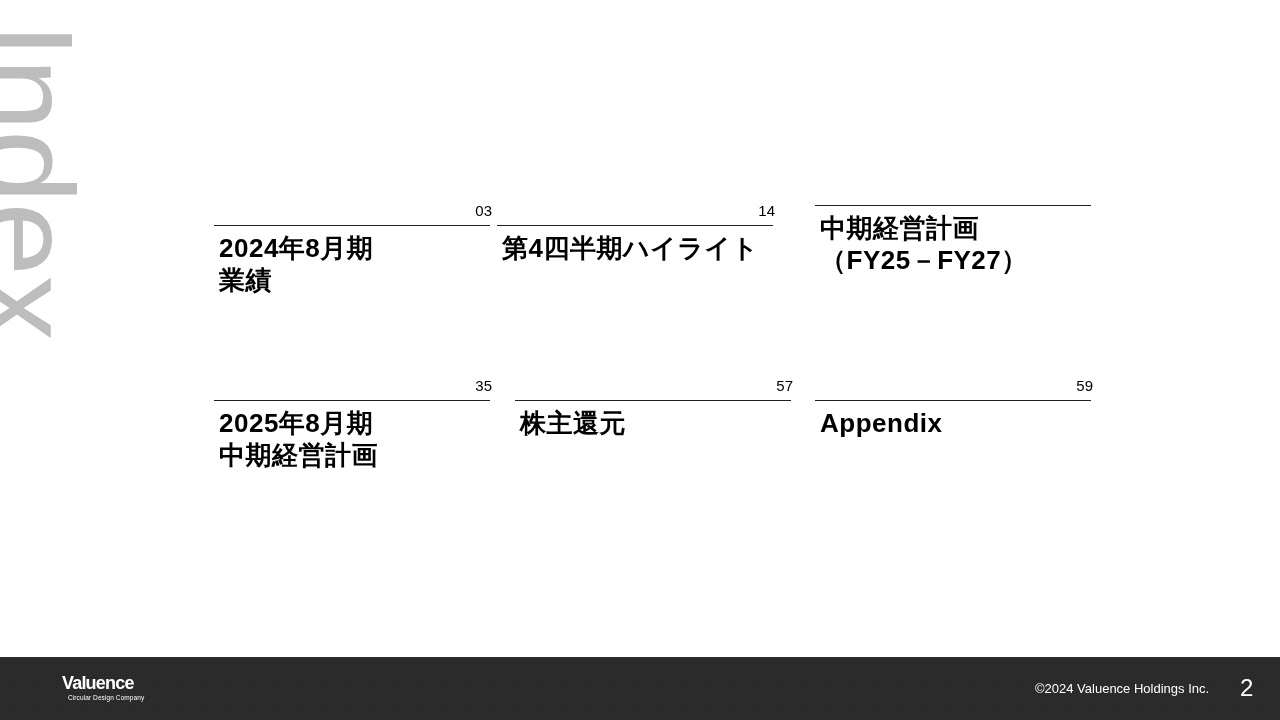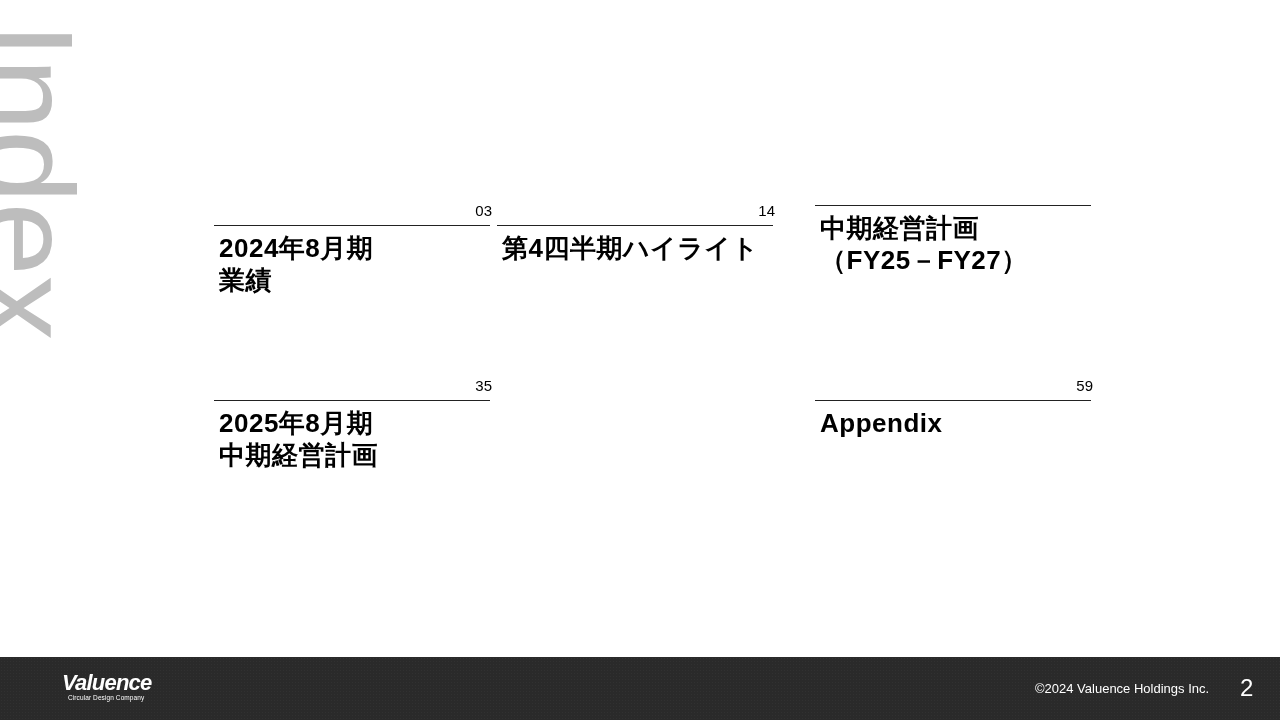--- a/index.html
+++ b/index.html
@@ -83,25 +83,24 @@
       color: #fff;
     }
     .logo {
       position: absolute;
       left: 62px;
       top: 15px;
       color: #fff;
     }
     .logo .brand {
       display: block;
-      font-size: 22px;
+      font-size: 18px;
       font-weight: 700;
       letter-spacing: -0.8px;
       line-height: 22px;
-      font-style: italic;
     }
     .logo .tagline {
       display: block;
       font-size: 6.5px;
       line-height: 8px;
       margin-left: 6px;
       letter-spacing: 0.1px;
     }
     .copyright {
       position: absolute;
@@ -149,20 +148,25 @@
 （FY25－FY27）</span>
   </a>
 
   <a class="toc-item" style="left:214px; top:376px;">
     <span class="page-num">35</span>
     <div class="rule"></div>
     <span class="title">2025年8月期
 中期経営計画</span>
   </a>
 
+  <a class="toc-item" style="left:515px; top:376px;">
+    <span class="page-num">57</span>
+    <div class="rule"></div>
+    <span class="title">株主還元</span>
+  </a>
 
   <a class="toc-item" style="left:815px; top:376px;">
     <span class="page-num">59</span>
     <div class="rule"></div>
     <span class="title">Appendix</span>
   </a>
 
   <div class="footer">
     <div class="logo">
       <span class="brand">Valuence</span>

